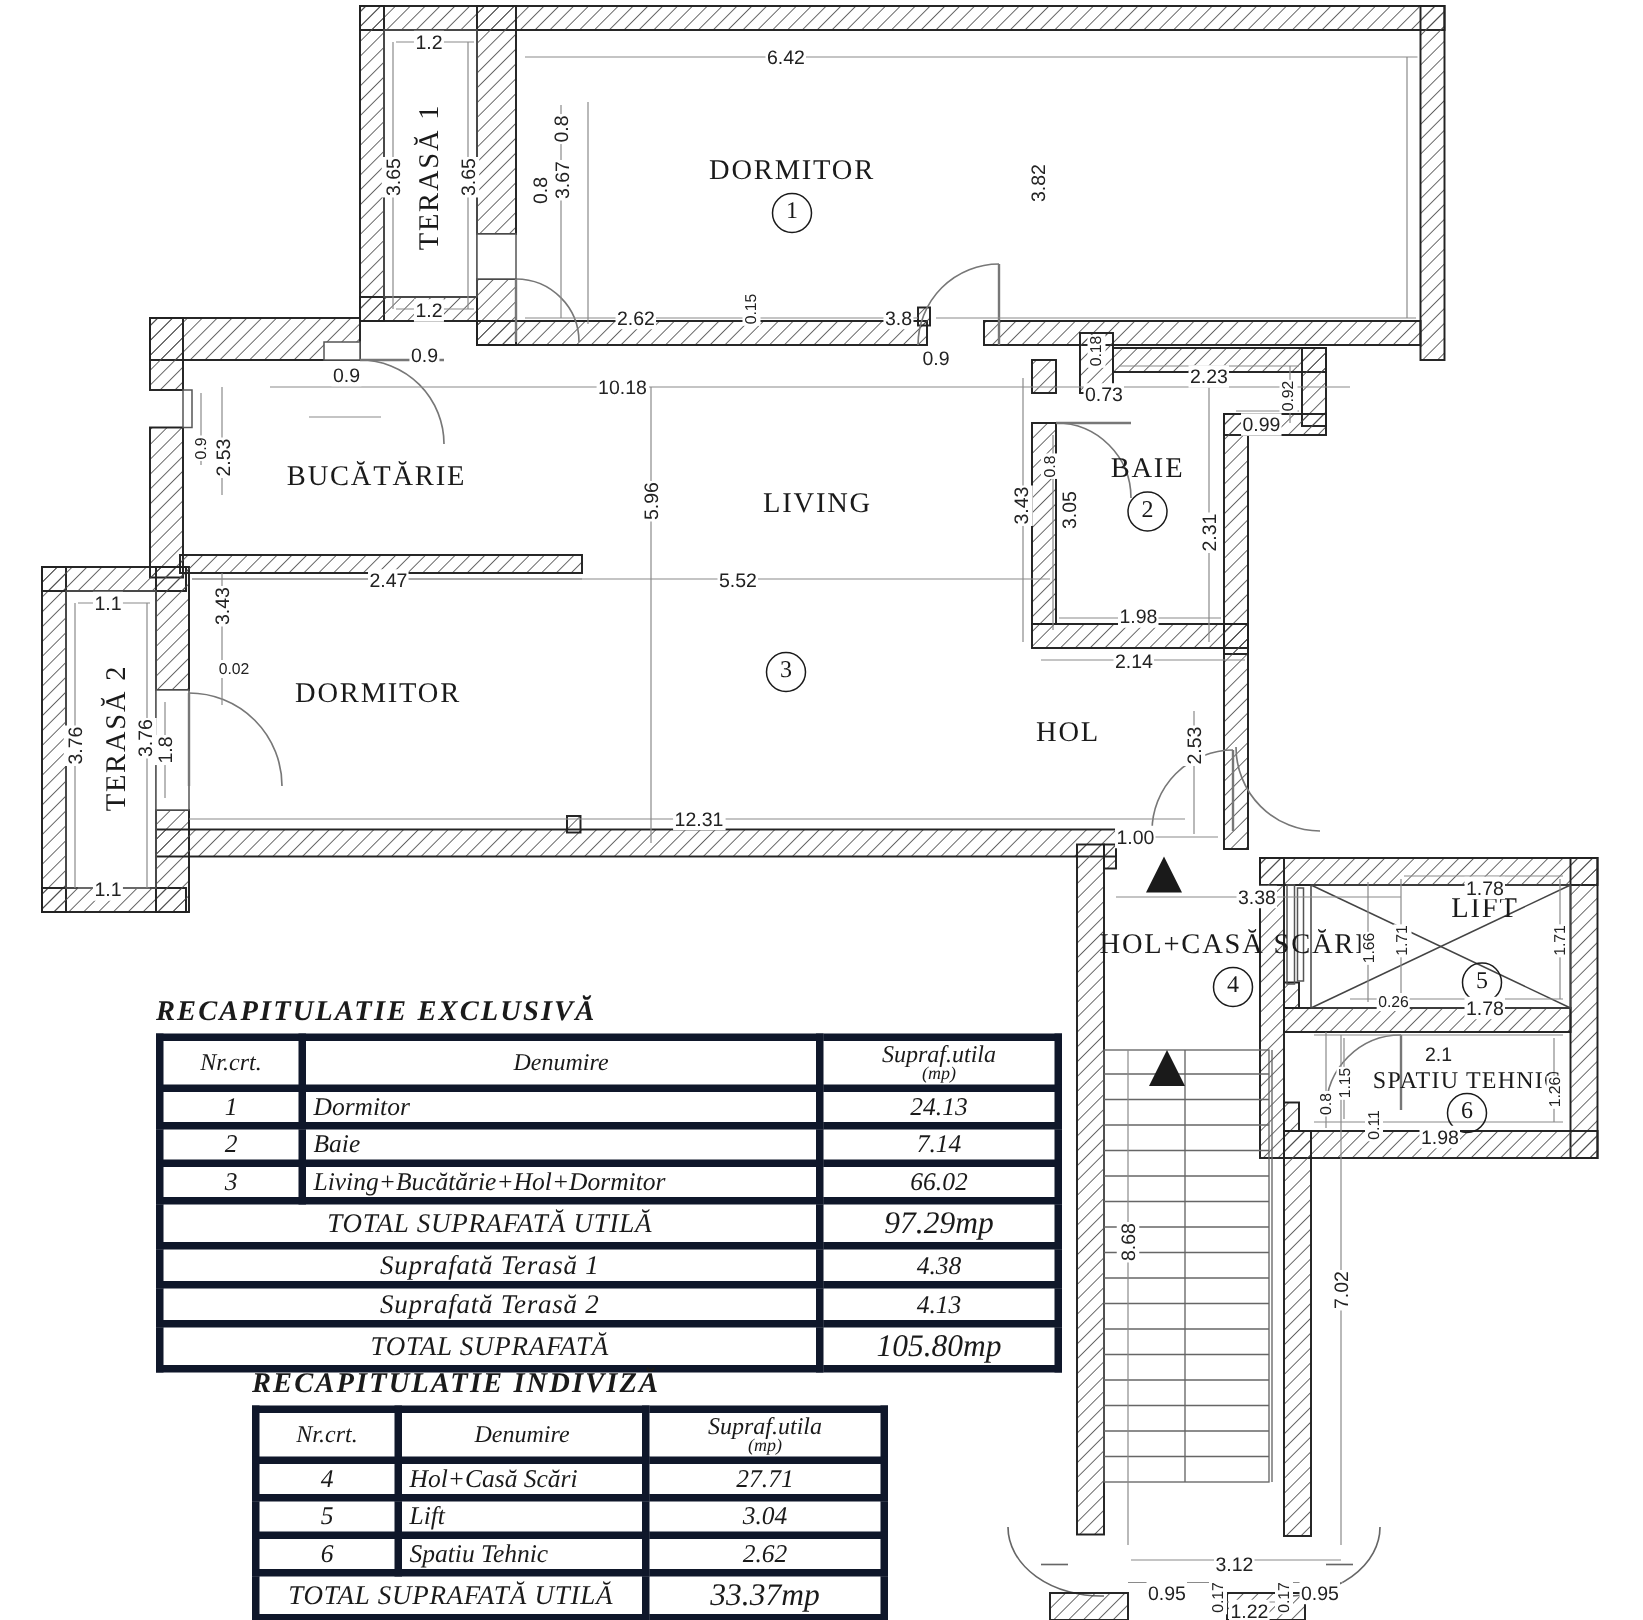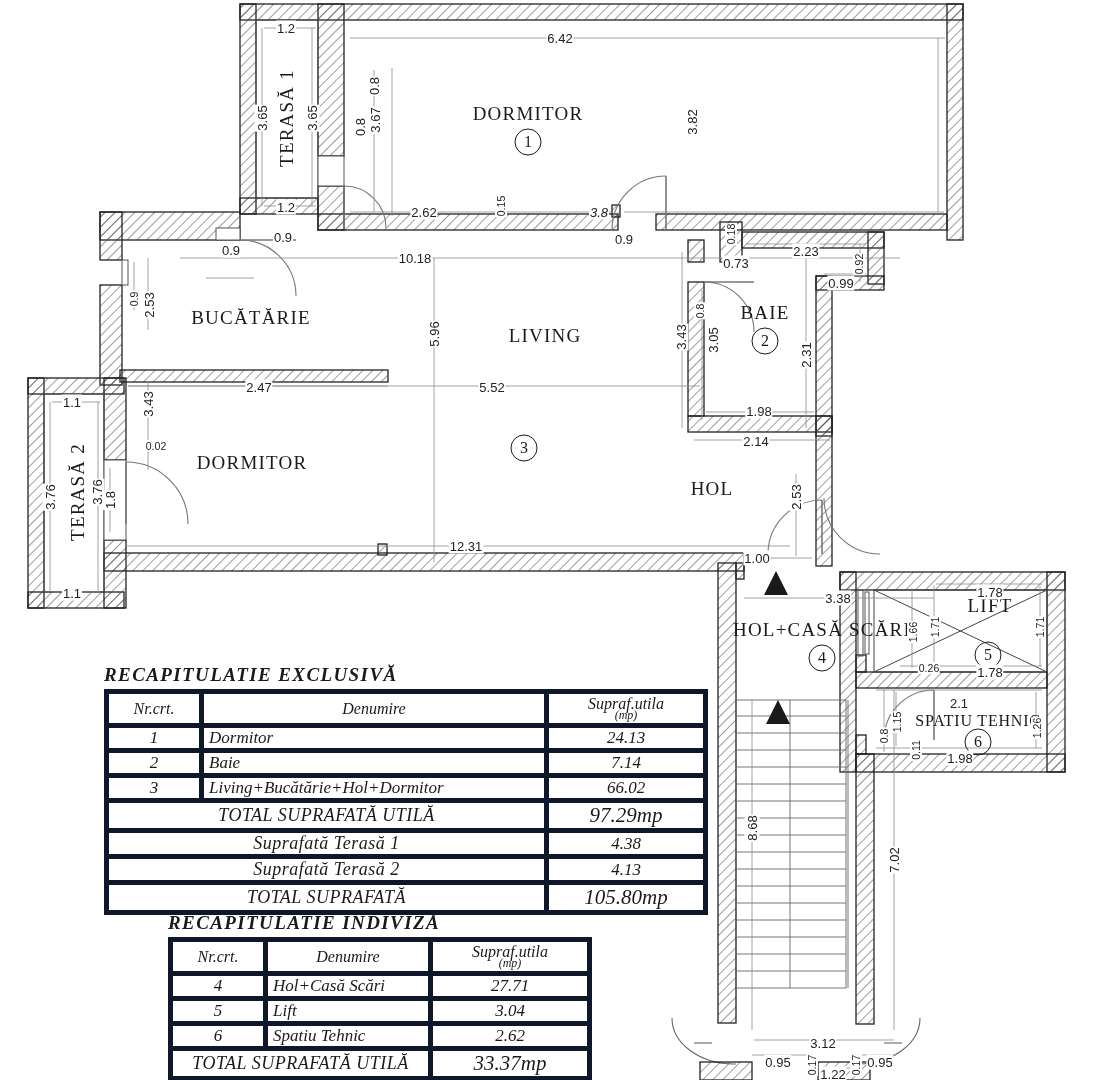--- a/index.html
+++ b/index.html
@@ -334,27 +334,27 @@
 <div class="rnum" style="left:988px;top:655px;">5</div>
 
 <div class="rlabel sm" style="left:978px;top:721px;">SPATIU TEHNIC</div>
 <div class="rnum" style="left:978px;top:742px;">6</div>
 
 <div class="dim" style="left:286px;top:28px;">1.2</div>
 <div class="dim" style="left:286px;top:207px;">1.2</div>
 <div class="dim v" style="left:262px;top:118px;">3.65</div>
 <div class="dim v" style="left:312px;top:118px;">3.65</div>
 
-<div class="dim" style="left:524px;top:38px;margin-left:36px;">6.42</div>
+<div class="dim" style="left:524px;top:38px;">6.42</div>
 <div class="dim v" style="left:692px;top:122px;">3.82</div>
 <div class="dim v" style="left:374px;top:86px;">0.8</div>
 <div class="dim v" style="left:360px;top:127px;">0.8</div>
 <div class="dim v" style="left:375px;top:120px;">3.67</div>
 <div class="dim" style="left:424px;top:212px;">2.62</div>
-<div class="dim" style="left:599px;top:212px;font-style:italic;">3.8</div>
+<div class="dim" style="left:599px;top:212px;">3.8</div>
 <div class="dim xs v" style="left:501px;top:206px;">0.15</div>
 <div class="dim" style="left:624px;top:239px;">0.9</div>
 <div class="dim xs v" style="left:731px;top:234px;">0.18</div>
 <div class="dim" style="left:283px;top:237px;">0.9</div>
 
 <div class="dim" style="left:231px;top:250px;">0.9</div>
 <div class="dim" style="left:415px;top:258px;">10.18</div>
 <div class="dim xs v" style="left:134px;top:299px;">0.9</div>
 <div class="dim v" style="left:149px;top:305px;">2.53</div>
 <div class="dim v" style="left:434px;top:334px;">5.96</div>

